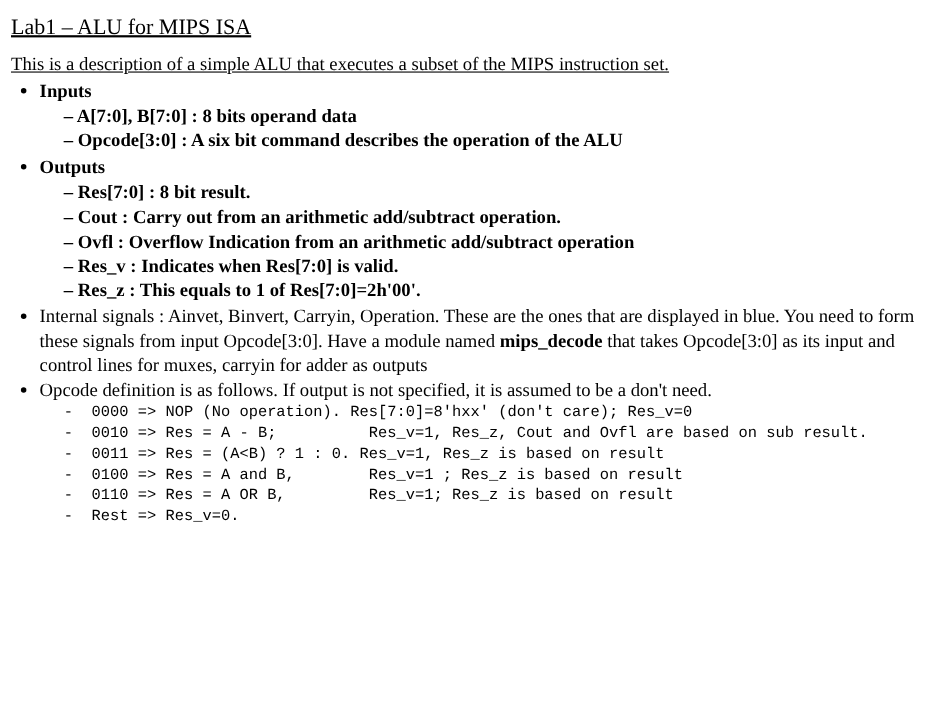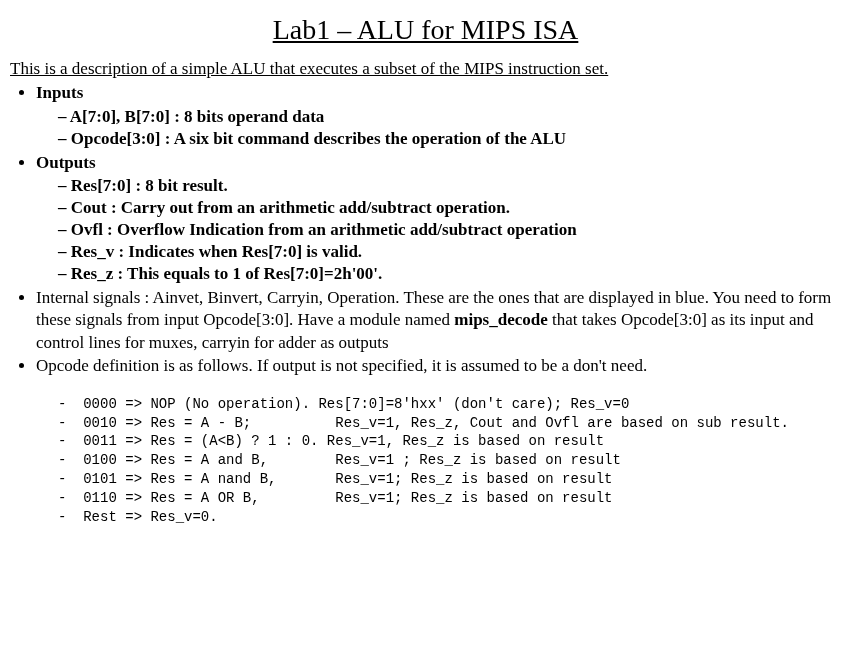--- a/index.html
+++ b/index.html
@@ -7,22 +7,21 @@
       font-size: 17px;
       color: #000;
       margin: 0;
       padding: 8px 10px;
       width: 851px;
       box-sizing: border-box;
       background: #fff;
       line-height: 1.3;
     }
     .title {
-      text-align: center;
-      font-size: 28px;
+      font-size: 20px;
       font-weight: normal;
       margin: 4px 0 10px 0;
       text-decoration: underline;
     }
     .intro {
       margin: 4px 0 2px 0;
       text-decoration: underline;
     }
     ul.top {
       list-style: disc;
@@ -39,21 +38,21 @@
       font-weight: bold;
     }
     ul.sub > li::before {
       content: "–  ";
     }
     ul.sub > li {
       margin: 0px 0;
     }
     ul.sub-code {
       list-style: none;
-      margin: 18px 0 2px 0;
+      margin: 0 0 2px 0;
       padding-left: 22px;
       font-family: 'Courier New', Courier, monospace;
       font-size: 14px;
       line-height: 1.35;
     }
     ul.sub-code > li::before {
       content: "-  ";
       font-family: 'Courier New', Courier, monospace;
     }
     ul.sub-code > li {
@@ -90,18 +89,17 @@
   <li>
     <span>Internal signals : Ainvet, Binvert, Carryin, Operation.  These are the ones that are displayed in blue. You need to form these signals from  input Opcode[3:0]. Have a module named </span><span class="b">mips_decode</span><span> that takes Opcode[3:0] as its input and control lines for muxes, carryin for adder as outputs</span>
   </li>
   <li>
     <span>Opcode definition is as follows. If output is not specified, it is assumed to be a don't need.</span>
     <ul class="sub-code">
       <li>0000 =&gt; NOP (No operation). Res[7:0]=8'hxx' (don't care); Res_v=0</li>
       <li>0010 =&gt; Res = A - B;          Res_v=1, Res_z, Cout and Ovfl are based on sub result.</li>
       <li>0011 =&gt; Res = (A&lt;B) ? 1 : 0. Res_v=1, Res_z is based on result</li>
       <li>0100 =&gt; Res = A and B,        Res_v=1 ; Res_z is based on result</li>
-      <li>0101 =&gt; Res = A nand B,       Res_v=1; Res_z is based on result</li>
       <li>0110 =&gt; Res = A OR B,         Res_v=1; Res_z is based on result</li>
       <li>Rest =&gt; Res_v=0.</li>
     </ul>
   </li>
 </ul>
 
 </body></html>

